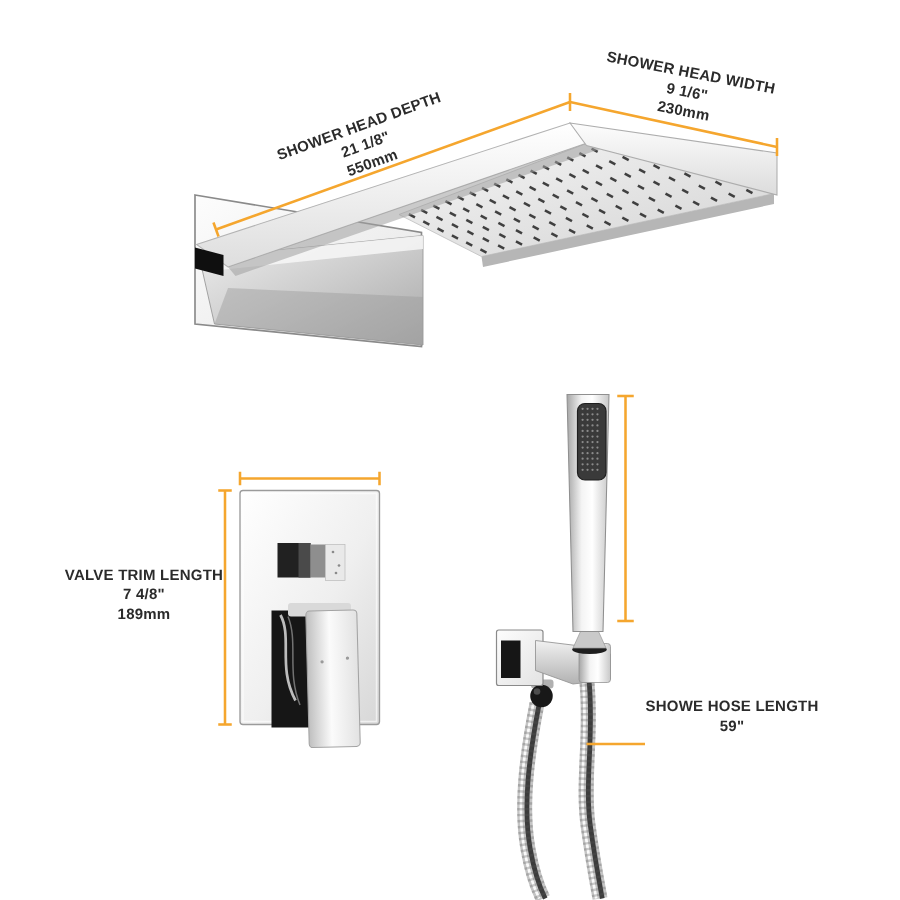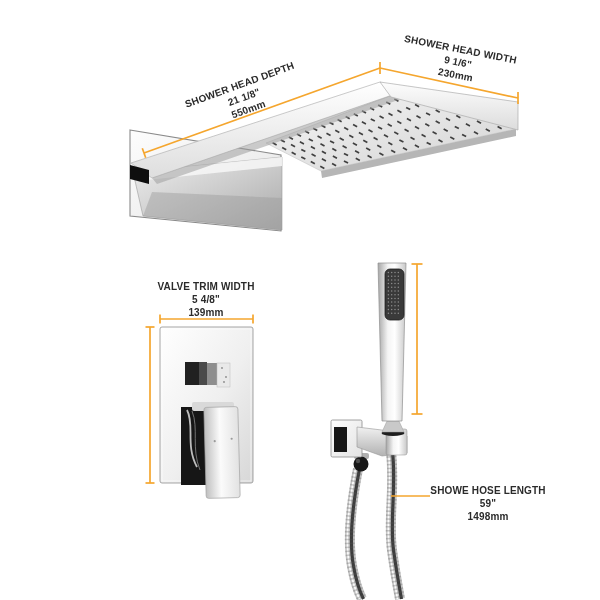--- a/index.html
+++ b/index.html
@@ -330,27 +330,26 @@
   <div>21 1/8"</div>
   <div>550mm</div>
 </div>
 
 <div class="dim-label" style="left:458px;top:62px;--rot:11deg">
   <div>SHOWER HEAD WIDTH</div>
   <div>9 1/6"</div>
   <div>230mm</div>
 </div>
 
-<div class="dim-label" style="left:206px;top:299px">
-  <div>VALVE TRIM WIDTH</div>
-  <div>5 4/8"</div>
-  <div>139mm</div>
-</div>
-
-
-
-<div class="dim-label" style="left:488px;top:503px">
+
+<div class="dim-label" style="left:96px;top:397px">
+  <div>VALVE TRIM LENGTH</div>
+  <div>7 4/8"</div>
+  <div>189mm</div>
+</div>
+
+
+<div class="dim-label" style="left:488px;top:478px">
   <div>SHOWE HOSE LENGTH</div>
   <div>59"</div>
-  <div>1498mm</div>
 </div>
 
 </div>
 
 </body></html>

